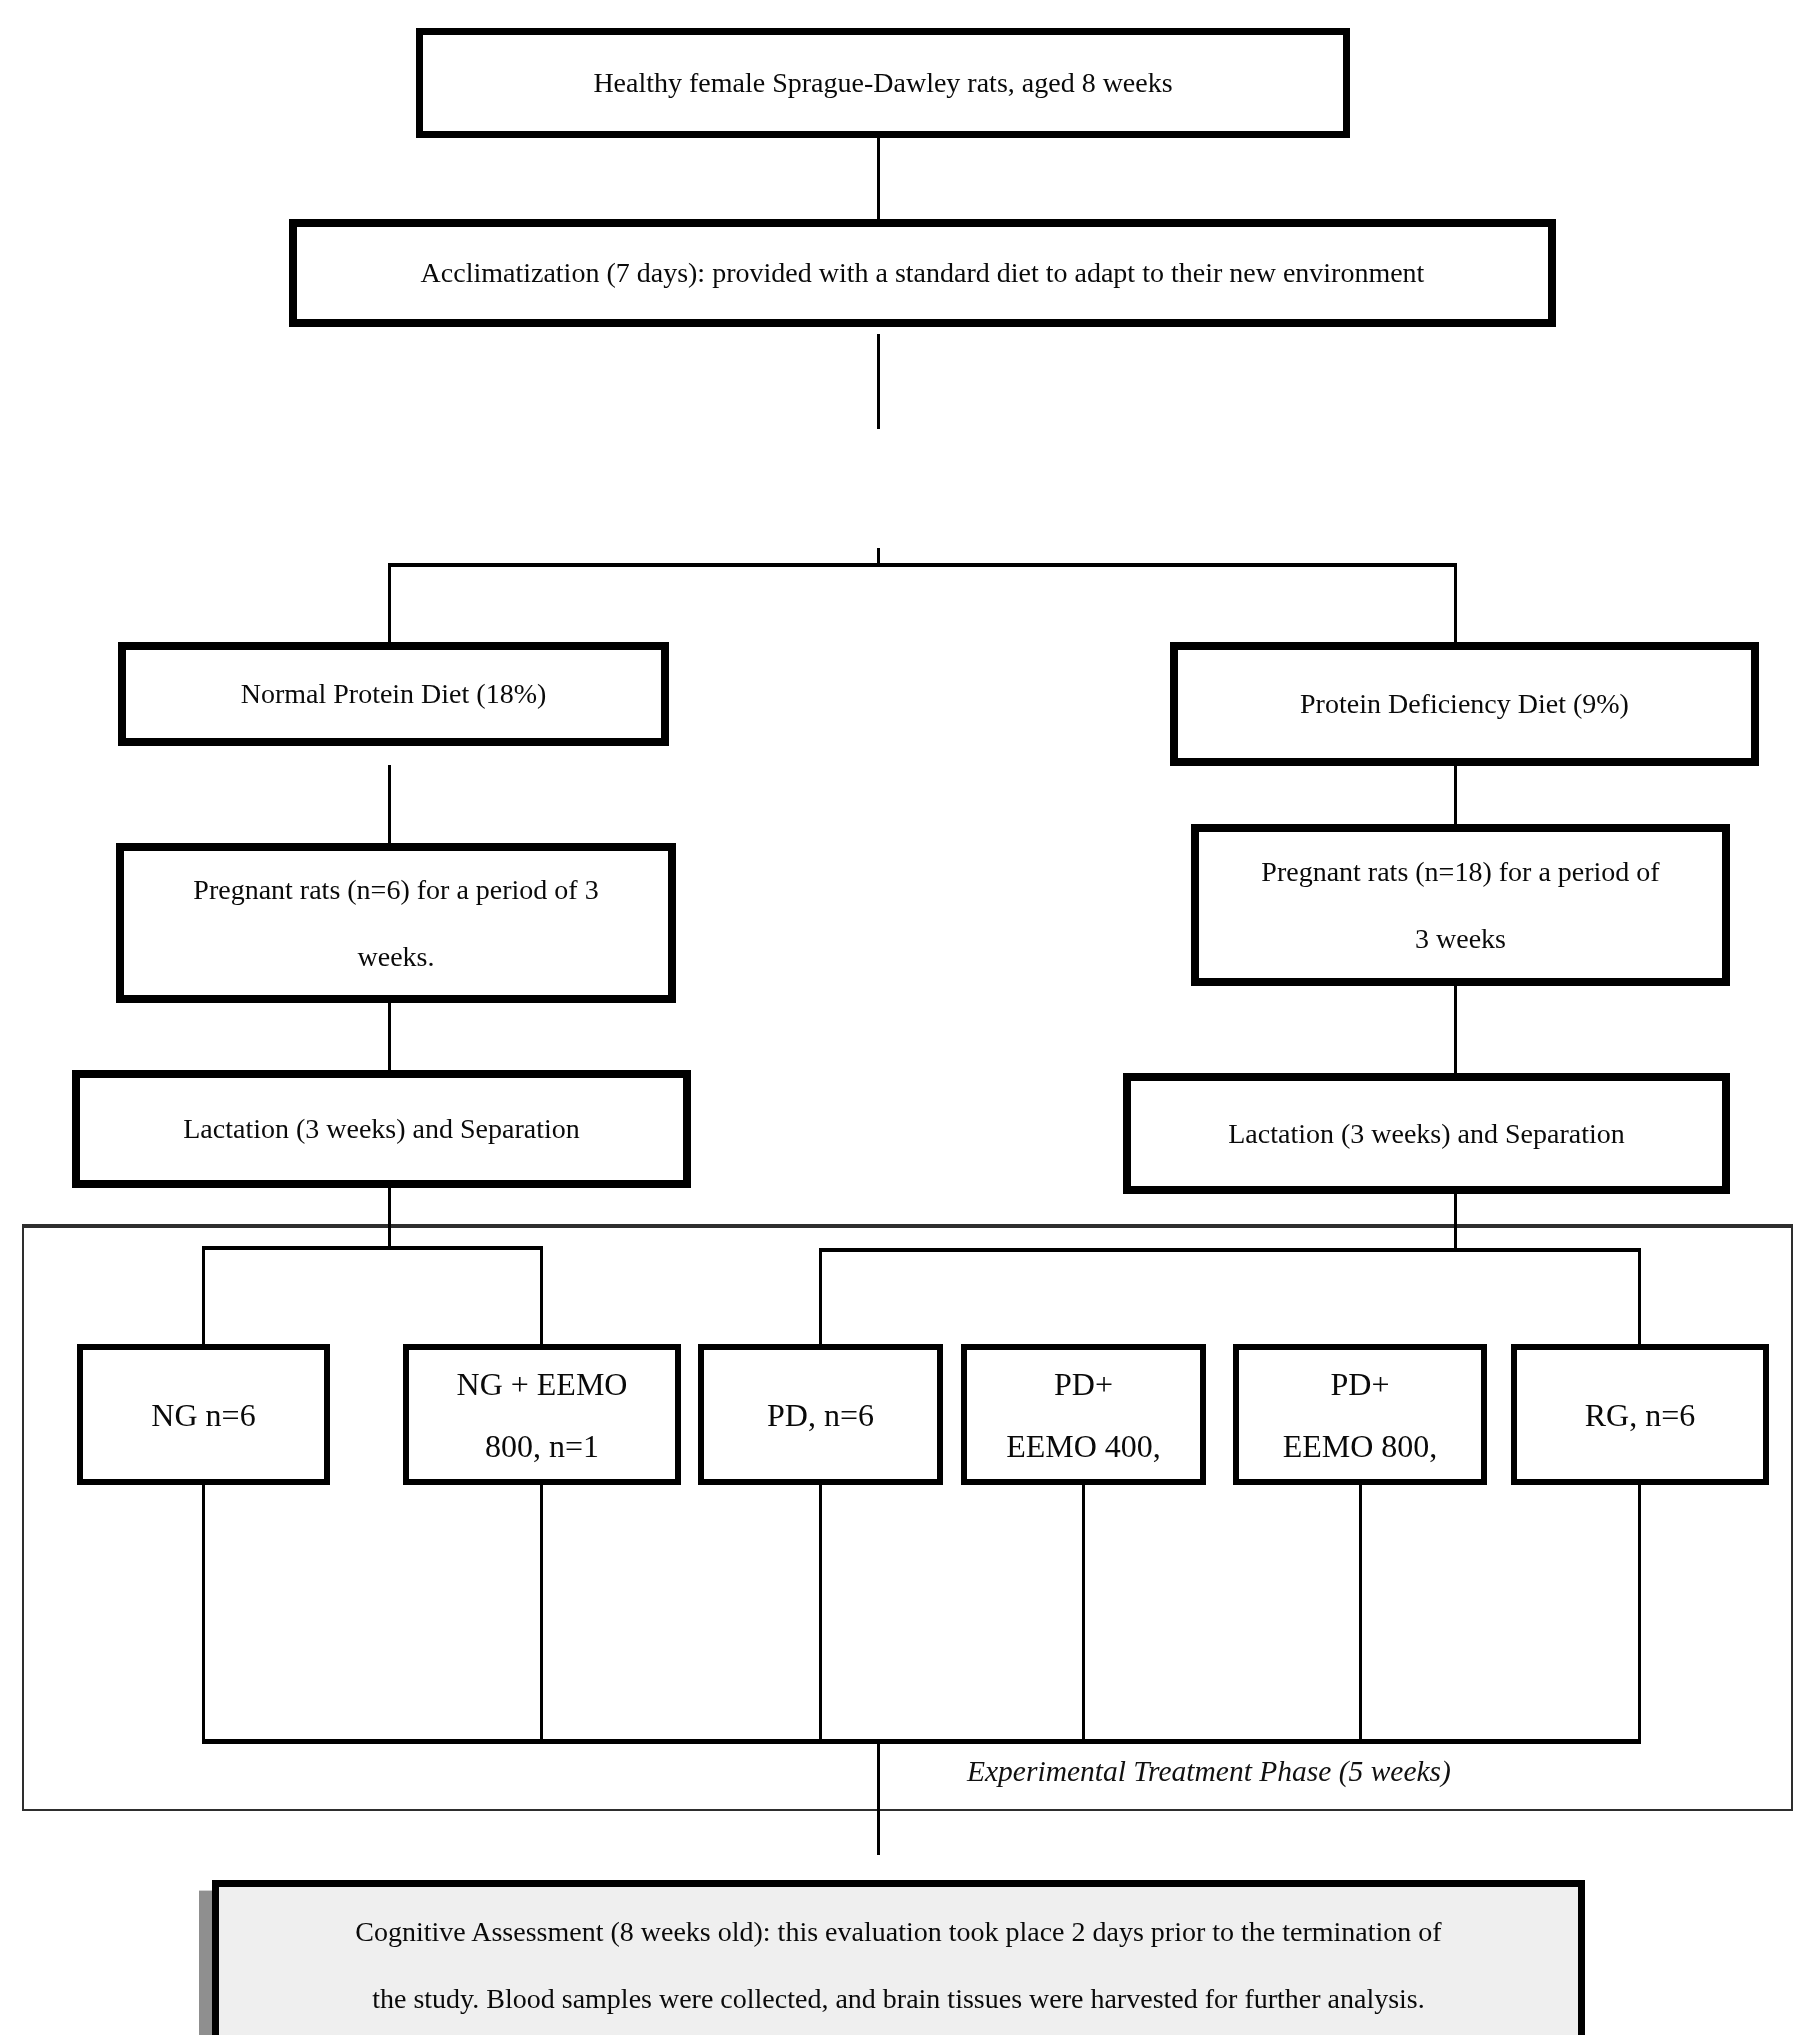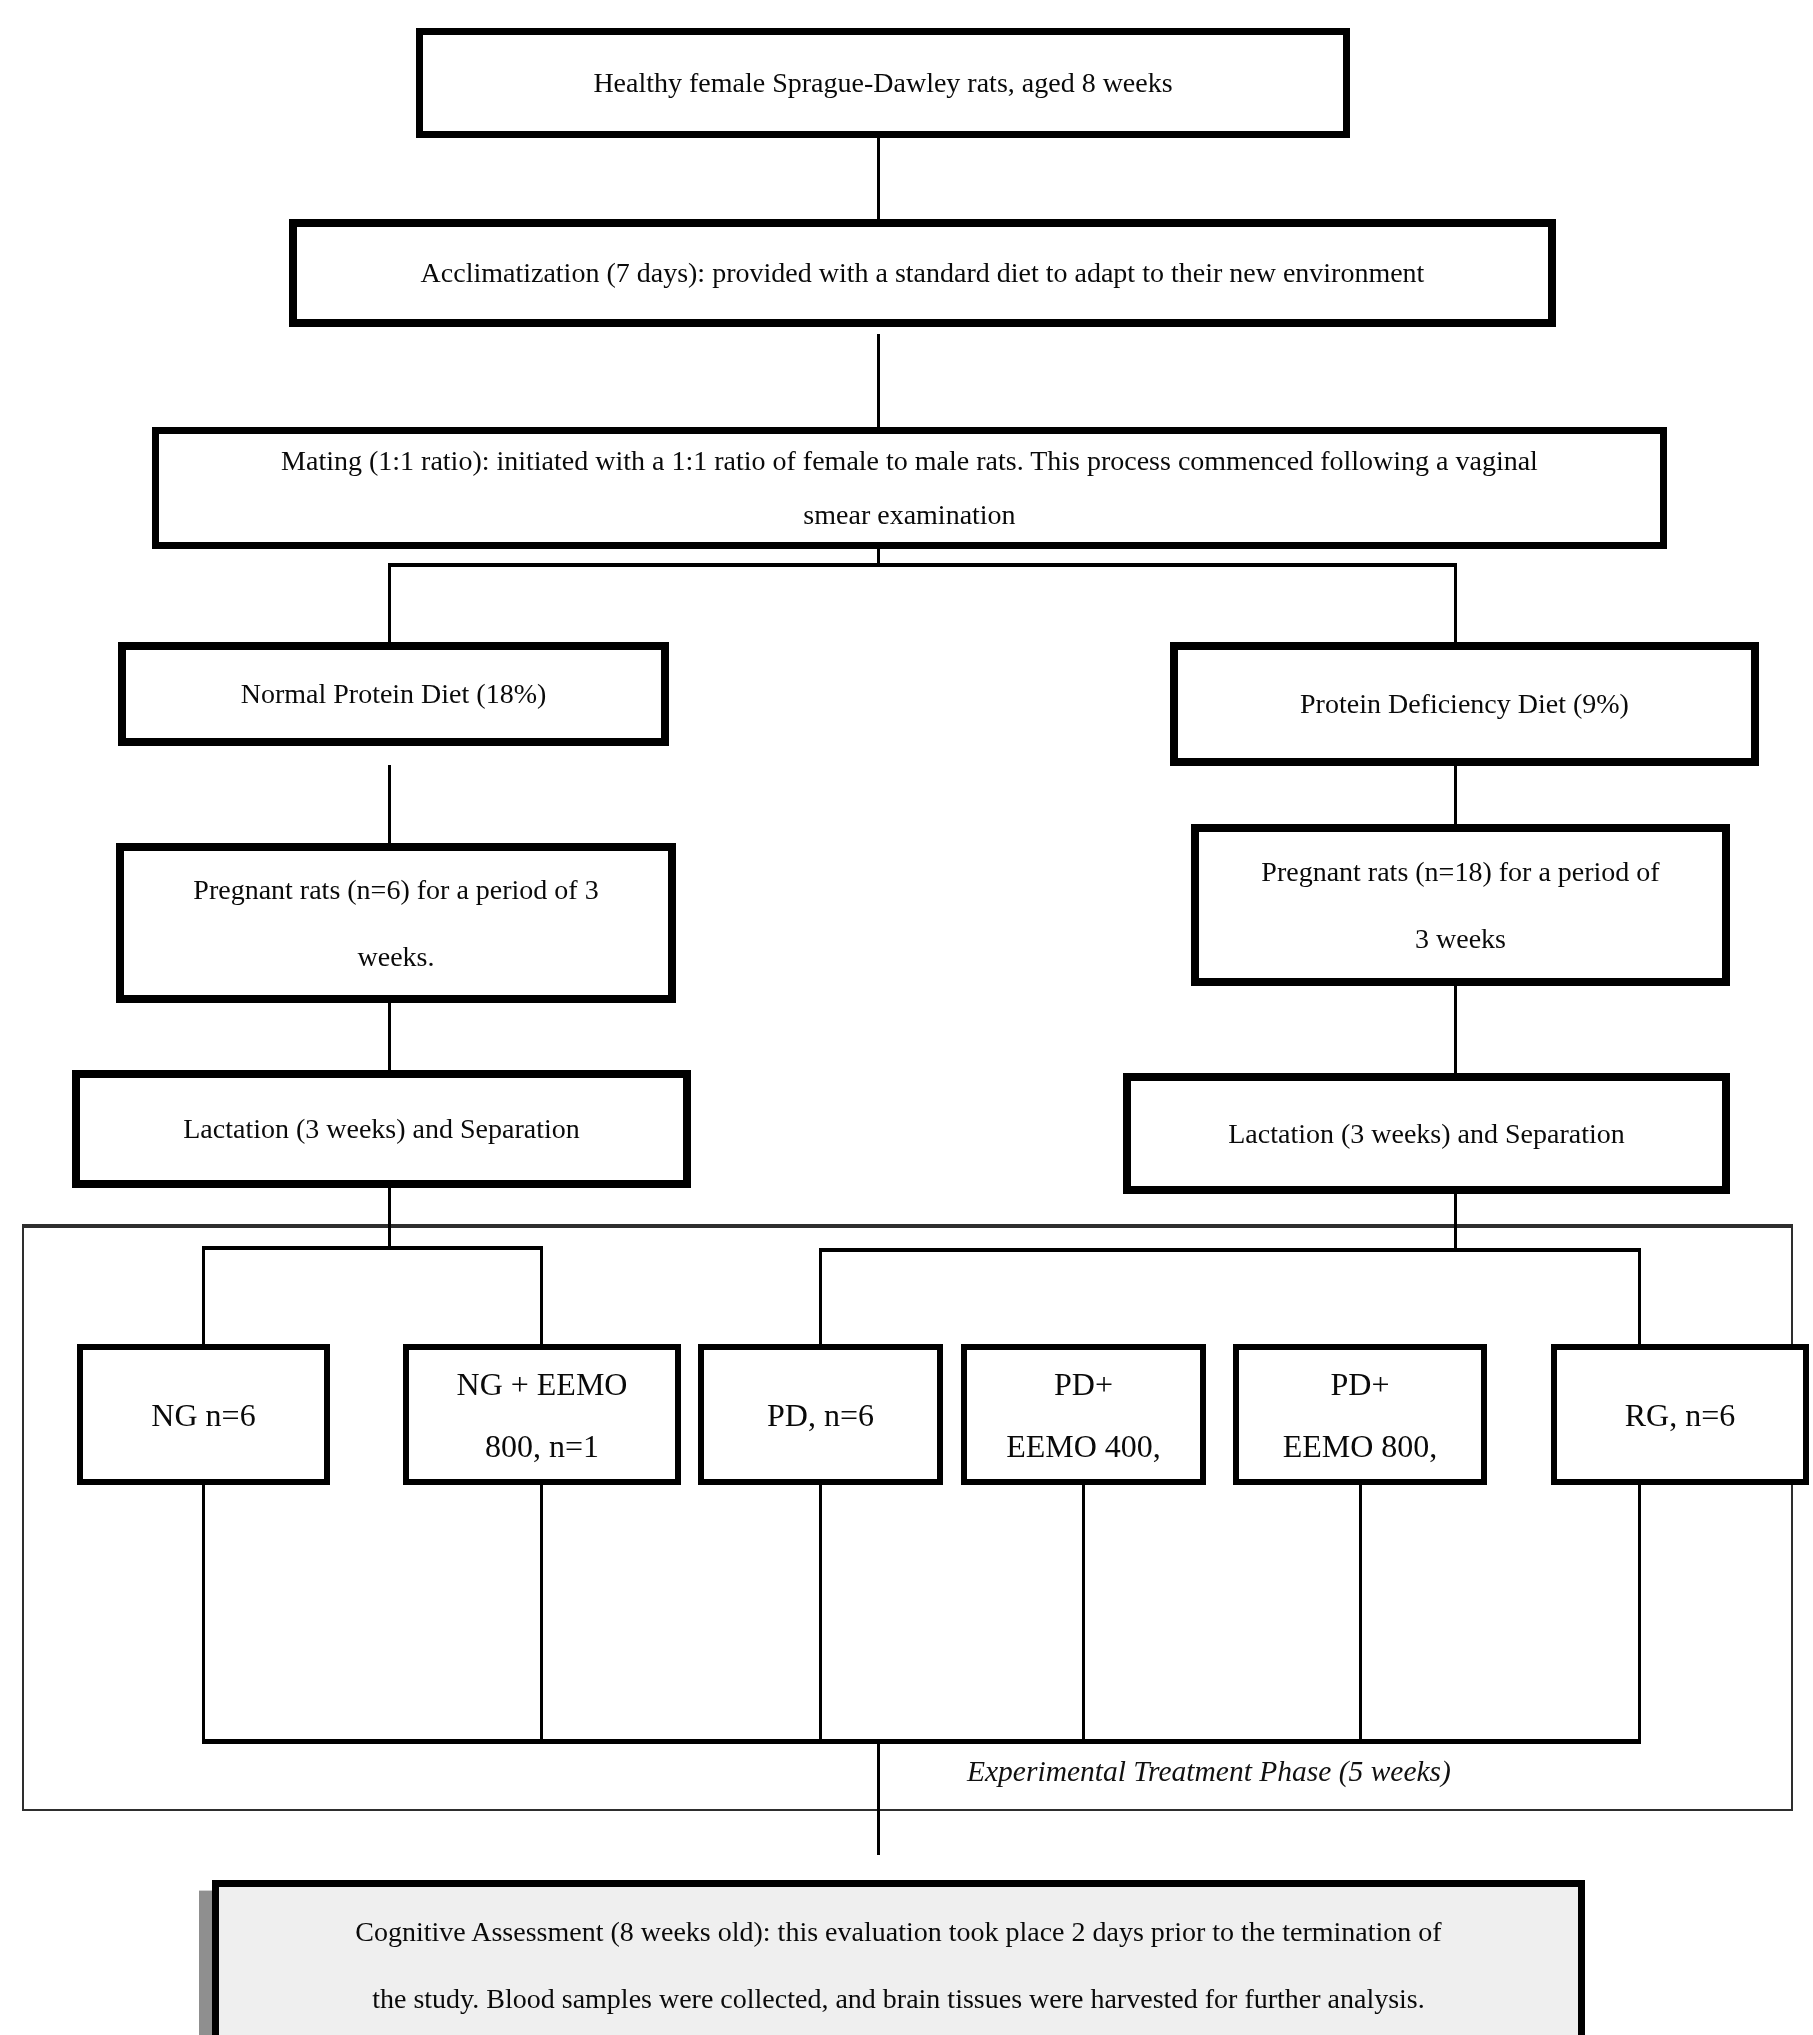--- a/index.html
+++ b/index.html
@@ -56,24 +56,20 @@
 <div id="canvas">
 
   <div class="box" style="left:416px;top:28px;width:934px;height:110px;">
     <div class="ln">Healthy female Sprague-Dawley rats, aged 8 weeks</div>
   </div>
 
   <div class="box" style="left:289px;top:219px;width:1267px;height:108px;border-width:8.3px;">
     <div class="ln">Acclimatization (7 days): provided with a standard diet to adapt to their new environment</div>
   </div>
 
-  <div class="box gap-sm" style="left:152px;top:427px;width:1515px;height:122px;">
-    <div class="ln">Mating (1:1 ratio): initiated with a 1:1 ratio of female to male rats. This process commenced following a vaginal</div>
-    <div class="ln">smear examination</div>
-  </div>
 
   <div class="box" style="left:118px;top:642px;width:551px;height:104px;border-width:8.8px;">
     <div class="ln">Normal Protein Diet (18%)</div>
   </div>
 
   <div class="box" style="left:1170px;top:642px;width:589px;height:124px;border-width:8.8px;">
     <div class="ln">Protein Deficiency Diet (9%)</div>
   </div>
 
   <div class="box gap-lg" style="left:116px;top:843px;width:560px;height:160px;border-width:8.3px;">
@@ -114,21 +110,21 @@
   <div class="box small gap-md" style="left:961px;top:1344px;width:245px;height:141px;border-width:6.5px;">
     <div class="ln">PD+</div>
     <div class="ln">EEMO 400,</div>
   </div>
 
   <div class="box small gap-md" style="left:1233px;top:1344px;width:254px;height:141px;border-width:6.5px;">
     <div class="ln">PD+</div>
     <div class="ln">EEMO 800,</div>
   </div>
 
-  <div class="box small" style="left:1511px;top:1344px;width:258px;height:141px;border-width:6.5px;margin-left:40px;">
+  <div class="box small" style="left:1511px;top:1344px;width:258px;height:141px;border-width:6.5px;">
     <div class="ln">RG, n=6</div>
   </div>
 
   <div class="box shadowed gap-lg" style="left:212px;top:1855px;width:1373px;height:170px;margin-top:25px;">
     <div class="ln">Cognitive Assessment (8 weeks old): this evaluation took place 2 days prior to the termination of</div>
     <div class="ln">the study. Blood samples were collected, and brain tissues were harvested for further analysis.</div>
   </div>
 
   <div class="line" style="left:877px;top:137px;width:2.9px;height:83px;"></div>
   <div class="line" style="left:877px;top:334px;width:2.9px;height:95px;"></div>

